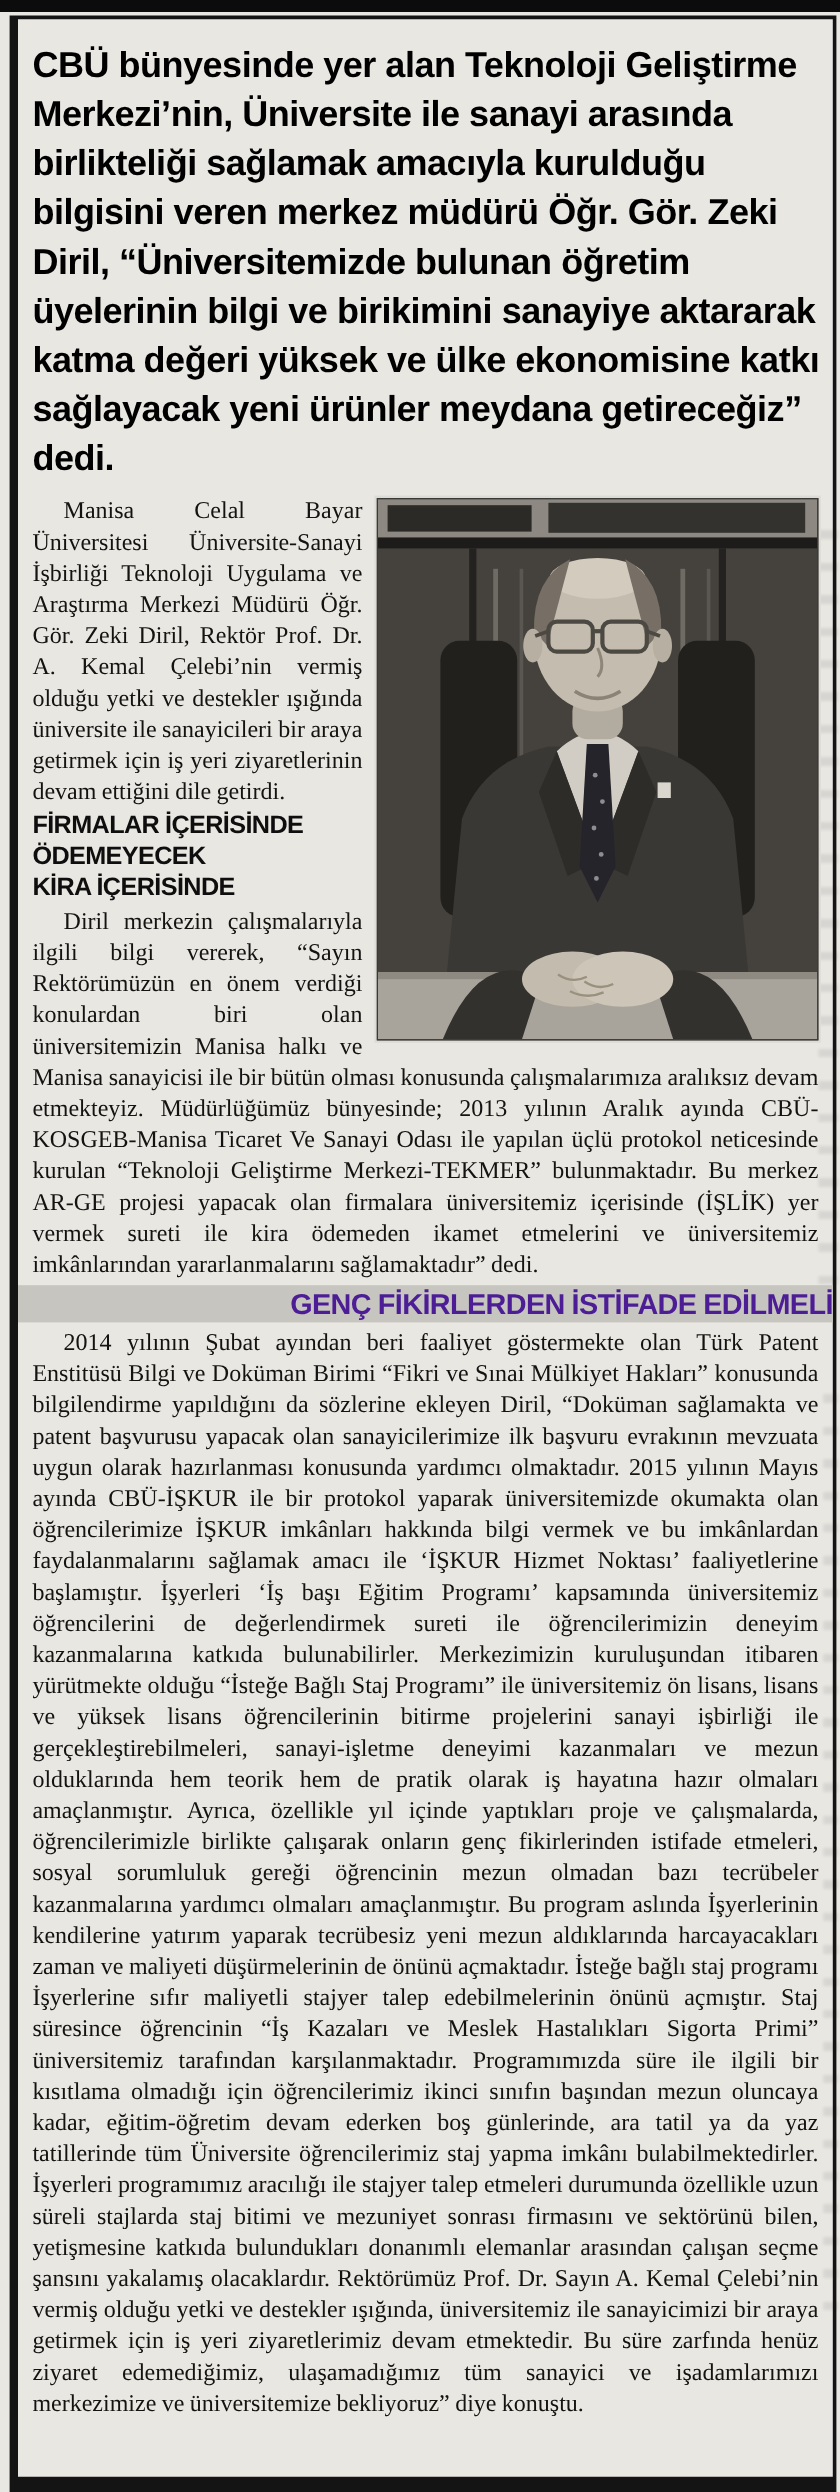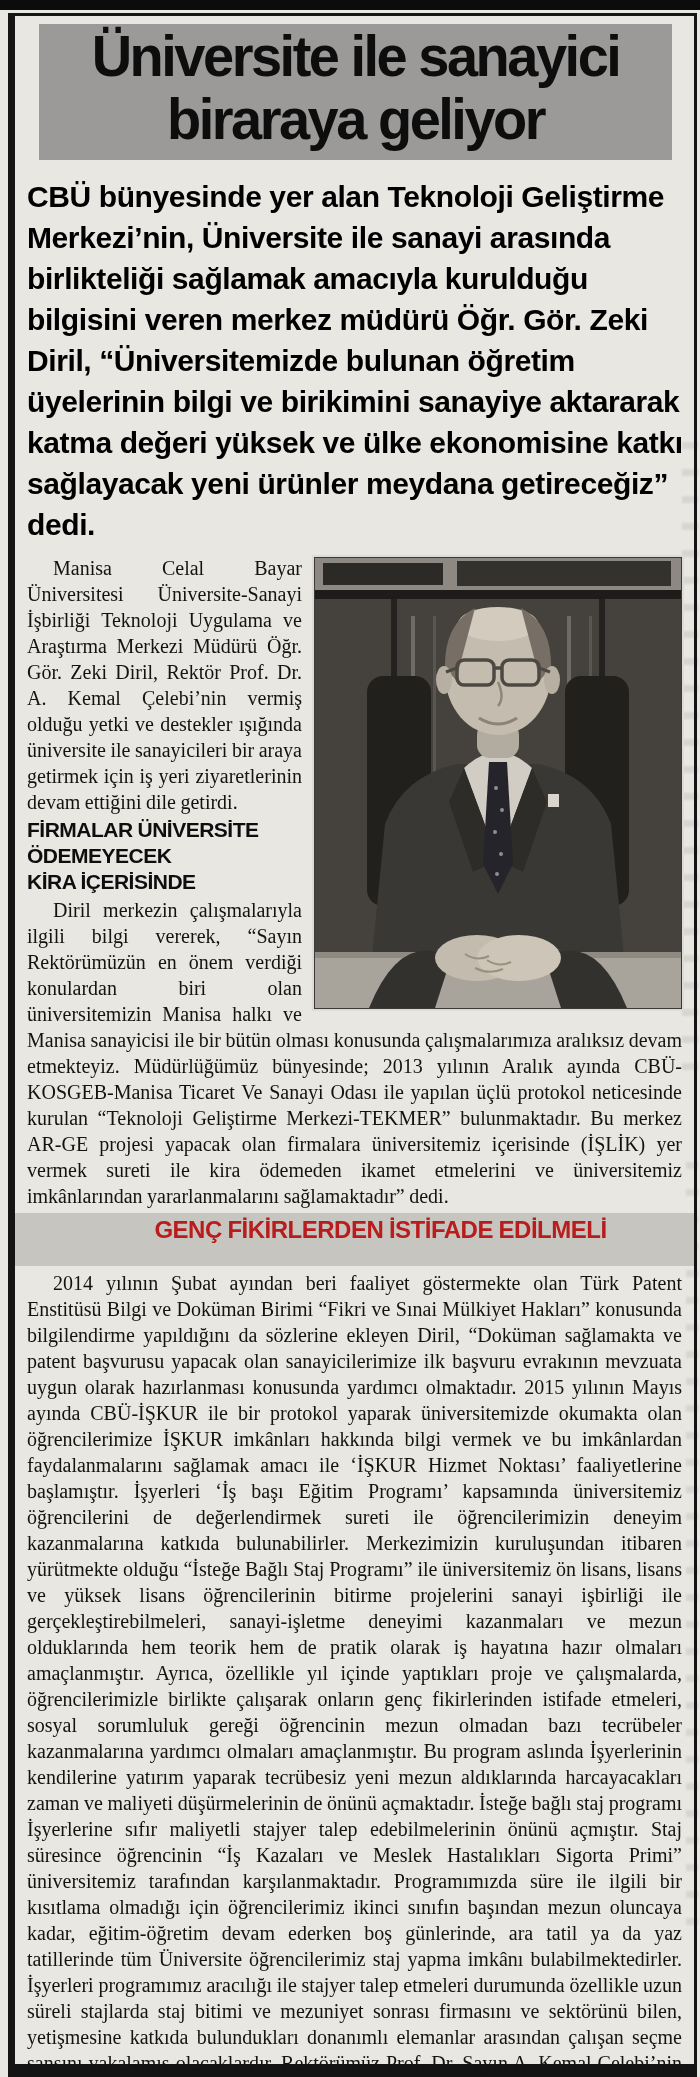--- a/index.html
+++ b/index.html
@@ -81,29 +81,29 @@
     font-family:"Liberation Sans", sans-serif;
     font-weight:700;
     font-size:21px;
     line-height:26px;
     letter-spacing:-0.5px;
     text-align:left;
     color:#0e0e0e;
   }
   .subhead2{
     margin:4px -12px 4px -12px;
-    padding:3px 0 22px 52px;
+    padding:3px 0 0 52px;
     background:#c7c5c0;
     font-family:"Liberation Sans", sans-serif;
     font-weight:700;
     font-size:24px;
     line-height:28px;
     letter-spacing:-0.5px;
-    text-align:center;
-    color:#b91c1c;
+    text-align:right;
+    color:#4c1d95;
   }
 
   
   .bleed{
     position:absolute;
     pointer-events:none;
     opacity:0.16;
     filter:blur(1.2px);
     background:repeating-linear-gradient(
       to bottom,
@@ -121,23 +121,20 @@
 <div class="page">
 
   <div class="top-bar"></div>
 
   <div class="bleed bleed-right-upper"></div>
   <div class="bleed bleed-right-lower"></div>
 
   <div class="frame">
     <div class="inner">
 
-      <div class="headline-box">
-        <h1 class="headline"><span>Üniversite ile sanayici</span><br><span>biraraya geliyor</span></h1>
-      </div>
 
       <div class="lede">CBÜ bünyesinde yer alan Teknoloji Geliştirme Merkezi’nin, Üniversite ile sanayi arasında birlikteliği sağlamak amacıyla kurulduğu bilgisini veren merkez müdürü Öğr. Gör. Zeki Diril, “Üniversitemizde bulunan öğretim üyelerinin bilgi ve birikimini sanayiye aktararak katma değeri yüksek ve ülke ekonomisine katkı sağlayacak yeni ürünler meydana getireceğiz” dedi.</div>
 
       <div class="article">
 
         <div class="photo">
           <svg viewBox="0 0 366 450" xmlns="http://www.w3.org/2000/svg" preserveAspectRatio="none">
             <rect width="366" height="450" fill="#45423e"></rect>
 
             <rect x="0" y="0" width="366" height="32" fill="#8d8982"></rect>
@@ -198,21 +195,21 @@
             <path d="M312 450 Q280 372 230 400 L246 450 Z" fill="#33312d"></path>
 
             <ellipse cx="162" cy="400" rx="42" ry="23" fill="#c3bbad"></ellipse>
             <ellipse cx="204" cy="400" rx="42" ry="23" fill="#cdc5b7"></ellipse>
             <path d="M150 396 q12 8 24 2 M172 402 q12 8 24 2 M160 410 q14 7 28 1" stroke="#9a907f" fill="none" stroke-width="2"></path>
           </svg>
         </div>
 
         <p>Manisa Celal Bayar Üniversitesi Üniversite-Sanayi İşbirliği Teknoloji Uygulama ve Araştırma Merkezi Müdürü Öğr. Gör. Zeki Diril, Rektör Prof. Dr. A. Kemal Çelebi’nin vermiş olduğu yetki ve destekler ışığında üniversite ile sanayicileri bir araya getirmek için iş yeri ziyaretlerinin devam ettiğini dile getirdi.</p>
 
-        <h2 class="subhead1"><span>FİRMALAR ÜNİVERSİTE</span><br><span>ÖDEMEYECEK</span><br><span>KİRA İÇERİSİNDE</span></h2>
+        <h2 class="subhead1"><span>FİRMALAR İÇERİSİNDE</span><br><span>ÖDEMEYECEK</span><br><span>KİRA İÇERİSİNDE</span></h2>
 
         <p>Diril merkezin çalışmalarıyla ilgili bilgi vererek, “Sayın Rektörümüzün en önem verdiği konulardan biri olan üniversitemizin Manisa halkı ve Manisa sanayicisi ile bir bütün olması konusunda çalışmalarımıza aralıksız devam etmekteyiz. Müdürlüğümüz bünyesinde; 2013 yılının Aralık ayında CBÜ-KOSGEB-Manisa Ticaret Ve Sanayi Odası ile yapılan üçlü protokol neticesinde kurulan “Teknoloji Geliştirme Merkezi-TEKMER” bulunmaktadır. Bu merkez AR-GE projesi yapacak olan firmalara üniversitemiz içerisinde (İŞLİK) yer vermek sureti ile kira ödemeden ikamet etmelerini ve üniversitemiz imkânlarından yararlanmalarını sağlamaktadır” dedi.</p>
 
         <h2 class="subhead2">GENÇ FİKİRLERDEN İSTİFADE EDİLMELİ</h2>
 
         <p><span>2014 yılının Şubat ayından beri faaliyet göstermekte olan Türk Patent Enstitüsü Bilgi ve Doküman Birimi “Fikri ve Sınai Mülkiyet Hakları” konusunda bilgilendirme yapıldığını da sözlerine ekleyen Diril, “Doküman sağlamakta ve patent başvurusu yapacak olan sanayicilerimize ilk başvuru evrakının mevzuata uygun olarak hazırlanması konusunda yardımcı olmaktadır. 2015 yılının Mayıs ayında CBÜ-İŞKUR ile bir protokol yaparak üniversitemizde okumakta olan öğrencilerimize İŞKUR imkânları hakkında bilgi vermek ve bu imkânlardan faydalanmalarını sağlamak amacı ile ‘İŞKUR Hizmet Noktası’ faaliyetlerine başlamıştır. İşyerleri ‘İş başı Eğitim Programı’ kapsamında üniversitemiz öğrencilerini de değerlendirmek sureti ile öğrencilerimizin deneyim kazanmalarına katkıda bulunabilirler. Merkezimizin kuruluşundan itibaren yürütmekte olduğu “İsteğe Bağlı Staj Programı” ile üniversitemiz ön lisans, lisans ve yüksek lisans öğrencilerinin bitirme projelerini sanayi işbirliği ile gerçekleştirebilmeleri, sanayi-işletme deneyimi kazanmaları ve mezun olduklarında hem teorik hem de pratik olarak iş hayatına hazır olmaları amaçlanmıştır. Ayrıca, özellikle yıl içinde yaptıkları proje ve çalışmalarda, öğrencilerimizle birlikte çalışarak onların genç fikirlerinden istifade etmeleri, sosyal sorumluluk gereği öğrencinin mezun olmadan bazı tecrübeler kazanmalarına yardımcı olmaları amaçlanmıştır. Bu program aslında İşyerlerinin kendilerine yatırım yaparak tecrübesiz yeni mezun aldıklarında harcayacakları zaman ve maliyeti düşürmelerinin de önünü açmaktadır. İsteğe bağlı staj programı İşyerlerine sıfır maliyetli stajyer talep edebilmelerinin önünü açmıştır. Staj süresince öğrencinin “İş Kazaları ve Meslek Hastalıkları Sigorta Primi” üniversitemiz tarafından karşılanmaktadır. Programımızda süre ile ilgili bir kısıtlama olmadığı için öğrencilerimiz ikinci sınıfın başından mezun oluncaya kadar, eğitim-öğretim devam ederken boş günlerinde, ara tatil ya da yaz tatillerinde tüm Üniversite öğrencilerimiz staj yapma imkânı bulabilmektedirler. İşyerleri programımız aracılığı ile stajyer talep etmeleri durumunda özellikle uzun süreli stajlarda staj bitimi ve mezuniyet sonrası firmasını ve sektörünü bilen, yetişmesine katkıda bulundukları donanımlı elemanlar arasından çalışan seçme şansını yakalamış olacaklardır. Rektörümüz Prof. Dr. Sayın A. Kemal Çelebi’nin vermiş olduğu yetki ve destekler ışığında, üniversitemiz ile sanayicimizi bir araya getirmek için iş yeri ziyaretlerimiz devam etmektedir. Bu süre zarfında henüz ziyaret edemediğimiz, ulaşamadığımız tüm sanayici ve işadamlarımızı merkezimize ve üniversitemize bekliyoruz” diye konuştu.</span> </p>
 
       </div>
     </div>
   </div>

